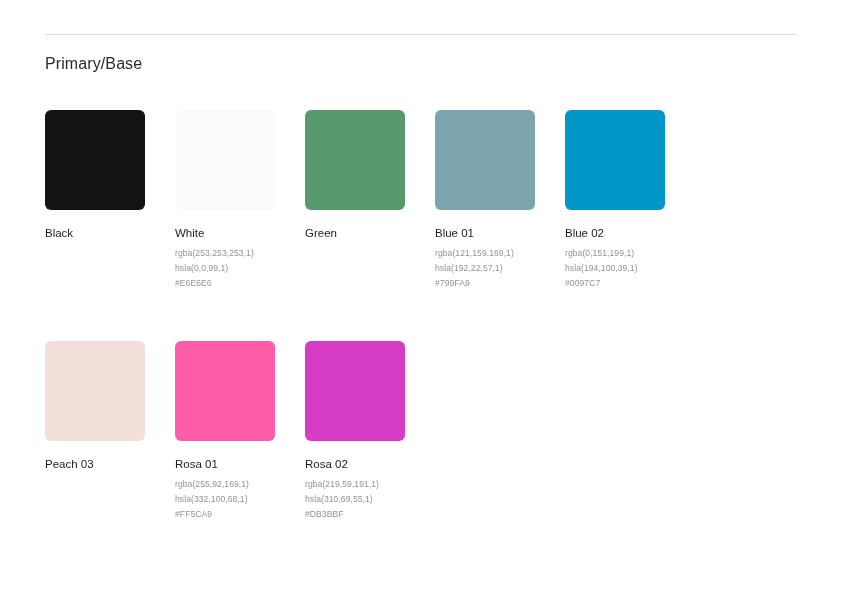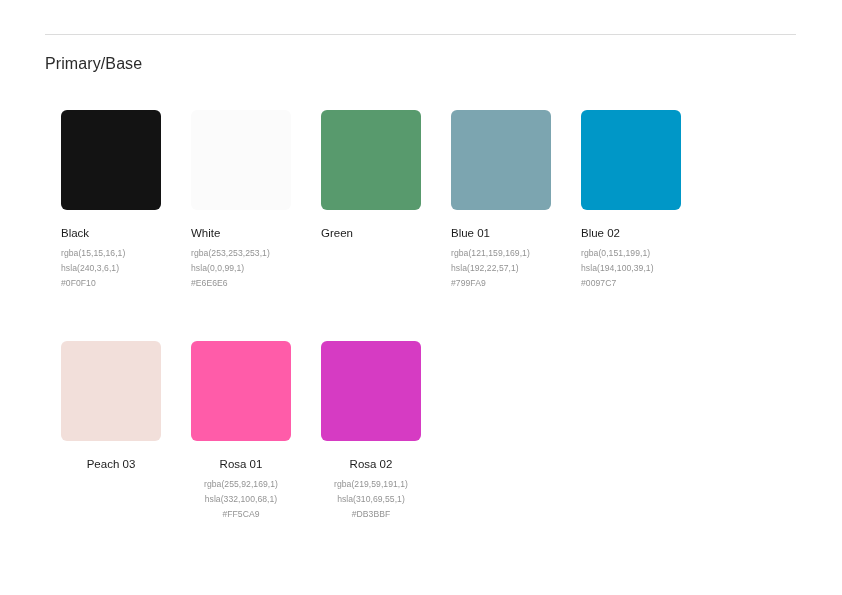--- a/index.html
+++ b/index.html
@@ -38,21 +38,20 @@
     line-height: 20px;
     color: #2b2b2b;
     letter-spacing: 0.1px;
     white-space: nowrap;
   }
   .swatch-grid {
     position: absolute;
     left: 45px;
     top: 110px;
     width: 760px;
-    margin-left: 16px;
   }
   .swatch-row {
     display: flex;
     flex-direction: row;
     margin-bottom: 10px;
   }
   .swatch-cell {
     width: 100px;
     margin-right: 30px;
     flex: 0 0 auto;
@@ -90,25 +89,20 @@
 
   <div class="section-title">Primary/Base</div>
 
   <div class="swatch-grid">
 
     <div class="swatch-row">
 
       <div class="swatch-cell">
         <div class="swatch-chip" style="background-color: rgb(19, 19, 19);"></div>
         <div class="swatch-name">Black</div>
-        <div class="swatch-meta">
-          <div>rgba(15,15,16,1)</div>
-          <div>hsla(240,3,6,1)</div>
-          <div>#0F0F10</div>
-        </div>
       </div>
 
       <div class="swatch-cell">
         <div class="swatch-chip" style="background-color: rgb(251, 251, 251);"></div>
         <div class="swatch-name">White</div>
         <div class="swatch-meta">
           <div>rgba(253,253,253,1)</div>
           <div>hsla(0,0,99,1)</div>
           <div>#E6E6E6</div>
         </div>
@@ -135,21 +129,21 @@
         <div class="swatch-meta">
           <div>rgba(0,151,199,1)</div>
           <div>hsla(194,100,39,1)</div>
           <div>#0097C7</div>
         </div>
       </div>
 
 
     </div>
 
-    <div class="swatch-row" style="margin-top:50px;text-align:center;">
+    <div class="swatch-row" style="margin-top:50px;">
 
       <div class="swatch-cell">
         <div class="swatch-chip" style="background-color: rgb(242, 223, 218);"></div>
         <div class="swatch-name">Peach 03</div>
       </div>
 
 
       <div class="swatch-cell">
         <div class="swatch-chip" style="background-color: rgb(255, 92, 169);"></div>
         <div class="swatch-name">Rosa 01</div>

